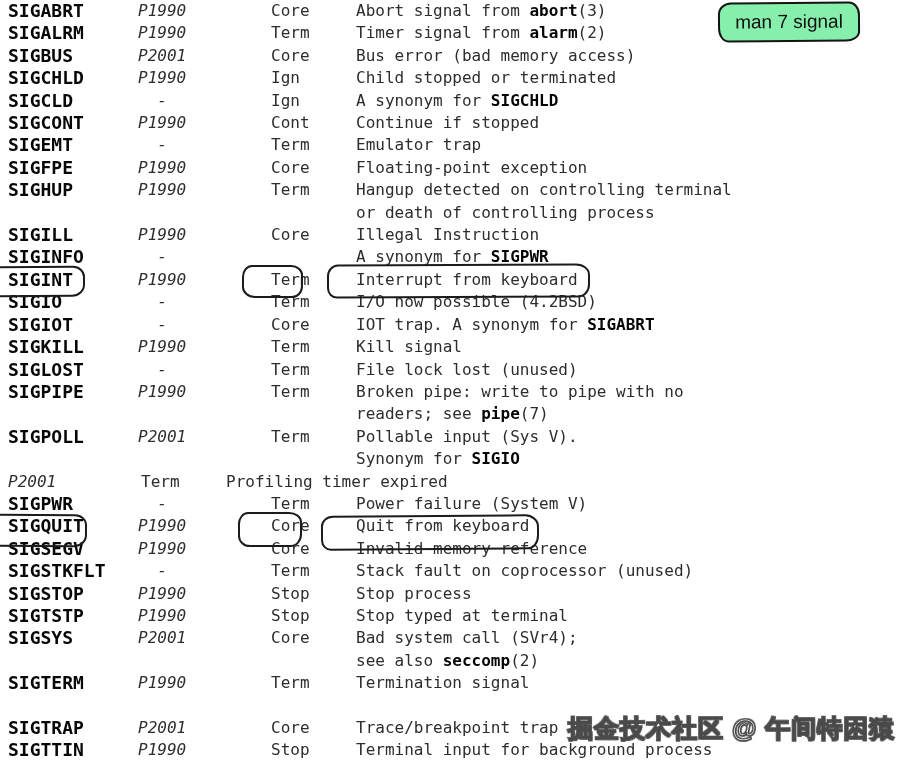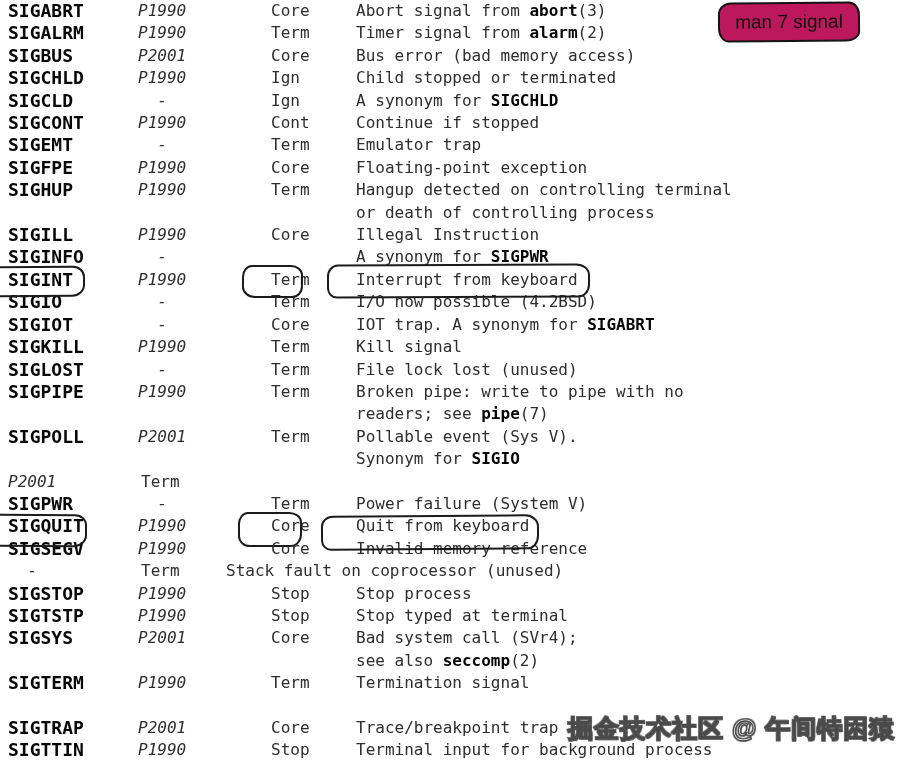--- a/index.html
+++ b/index.html
@@ -45,21 +45,21 @@
   .bx-sigquit-com   {left:321px; top:515px; width:214px; height:31px; border-radius:12px 14px 11px 10px / 11px 12px 14px 10px; transform:rotate(-0.4deg);}
   
   .man7-box{
     position:absolute;left:718px;top:2px;width:138px;height:36px;
     border:2.6px solid #141414;
     border-radius:13px 11px 14px 10px / 12px 13px 10px 14px;
     transform:rotate(-0.4deg);
     display:flex;align-items:center;justify-content:center;
     font-family:"Liberation Sans",sans-serif;
     font-size:19px;color:#101010;
-    background:#be185d;
+    background:#86efac;
   }
   
   .watermark{
     position:absolute;left:568px;top:712px;
     font-family:"Liberation Sans",sans-serif;
     font-size:25px;font-weight:bold;letter-spacing:1px;
     color:#ffffff;
     -webkit-text-stroke:1.2px #4a4a4a;
     text-shadow:1px 1px 0 #6e6e6e, -1px -1px 0 #8a8a8a, 1px -1px 0 #8a8a8a, -1px 1px 0 #8a8a8a;
     white-space:nowrap;
@@ -206,27 +206,30 @@
       <div class="c-com">
         <div class="cline"><span>Broken pipe: write to pipe with no</span></div>
         <div class="cline"><span>readers; see </span><b>pipe</b><span>(7)</span></div>
       </div>
     </div>
     <div class="row">
       <div class="c-name">SIGPOLL</div>
       <div class="c-std">P2001</div>
       <div class="c-act">Term</div>
       <div class="c-com">
-        <div class="cline"><span>Pollable event (Sys V).</span></div>
+        <div class="cline"><span>Pollable input (Sys V).</span></div>
         <div class="cline"><span>Synonym for </span><b>SIGIO</b></div>
       </div>
     </div>
     <div class="row">
       <div class="c-std">P2001</div>
       <div class="c-act">Term</div>
+      <div class="c-com">
+        <div class="cline"><span>Profiling timer expired</span></div>
+      </div>
     </div>
     <div class="row">
       <div class="c-name">SIGPWR</div>
       <div class="c-std">-</div>
       <div class="c-act">Term</div>
       <div class="c-com">
         <div class="cline"><span>Power failure (System V)</span></div>
       </div>
     </div>
     <div class="row">
@@ -239,20 +242,21 @@
     </div>
     <div class="row">
       <div class="c-name">SIGSEGV</div>
       <div class="c-std">P1990</div>
       <div class="c-act">Core</div>
       <div class="c-com">
         <div class="cline"><span>Invalid memory reference</span></div>
       </div>
     </div>
     <div class="row">
+      <div class="c-name">SIGSTKFLT</div>
       <div class="c-std">-</div>
       <div class="c-act">Term</div>
       <div class="c-com">
         <div class="cline"><span>Stack fault on coprocessor (unused)</span></div>
       </div>
     </div>
     <div class="row">
       <div class="c-name">SIGSTOP</div>
       <div class="c-std">P1990</div>
       <div class="c-act">Stop</div>

